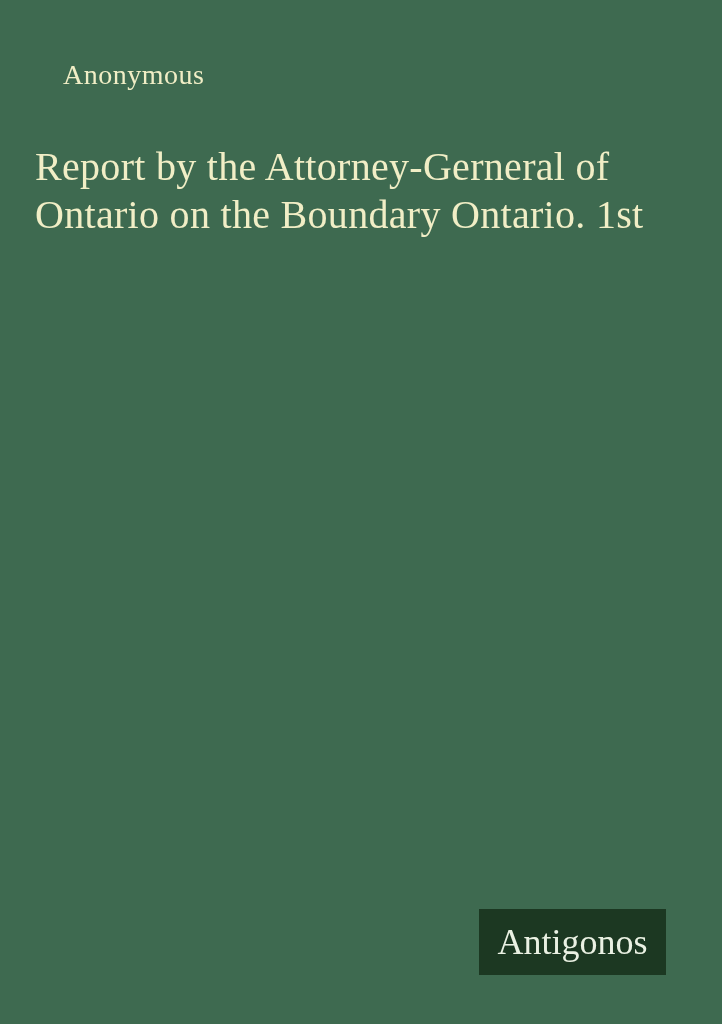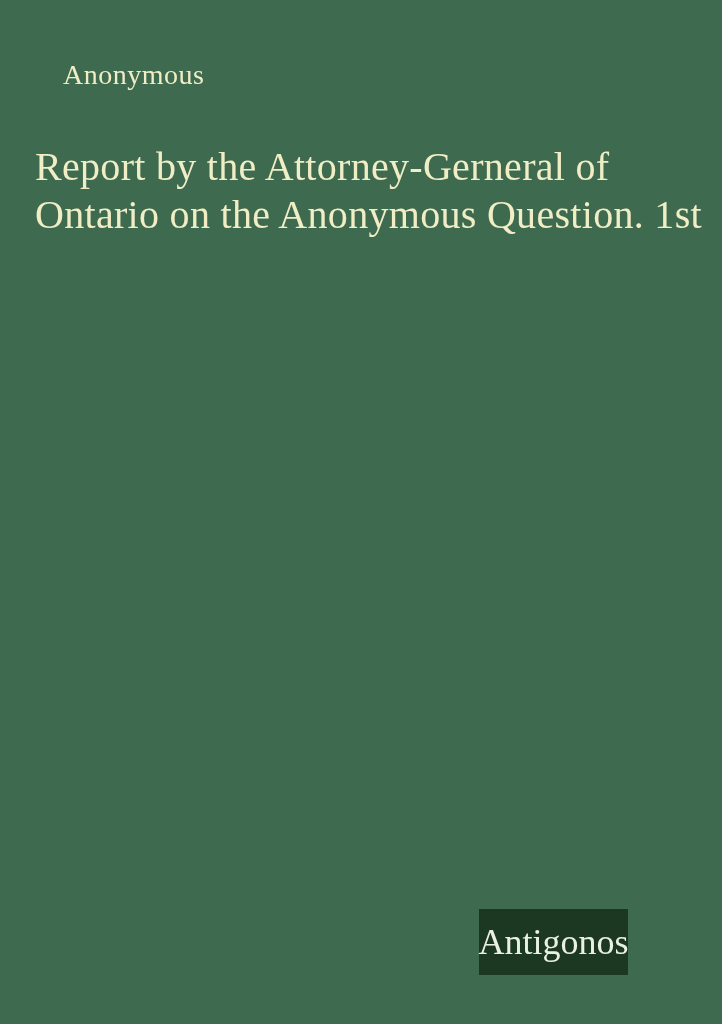--- a/index.html
+++ b/index.html
@@ -36,21 +36,21 @@
     color: var(--ink, #f1eec6);
     letter-spacing: 0.3px;
   }
   .title .title-line {
     white-space: nowrap;
   }
   .publisher-badge {
     position: absolute;
     left: 479px;
     top: 909px;
-    width: 149px;
+    width: 187px;
     height: 66px;
     background: var(--badge_bg, #1c3822);
     display: flex;
     align-items: center;
     justify-content: center;
   }
   .publisher-badge .publisher-name {
     font-size: 36px;
     line-height: 36px;
     color: var(--badge_ink, #eaf1e3);
@@ -59,20 +59,20 @@
 </style>
 </head>
 <body>
 
 <div id="cover" style="--background: #3e6a50; --ink: #f1eec6; --badge_bg: #1c3822; --badge_ink: #eaf1e3;">
 
   <div class="author">Anonymous</div>
 
   <div class="title">
     <div class="title-line">Report by the Attorney-Gerneral of</div>
-    <div class="title-line">Ontario on the Anonymous Question. 1st</div>
+    <div class="title-line">Ontario on the Boundary Ontario. 1st</div>
   </div>
 
   <div class="publisher-badge">
     <span class="publisher-name">Antigonos</span>
   </div>
 
 </div>
 
 </body></html>

